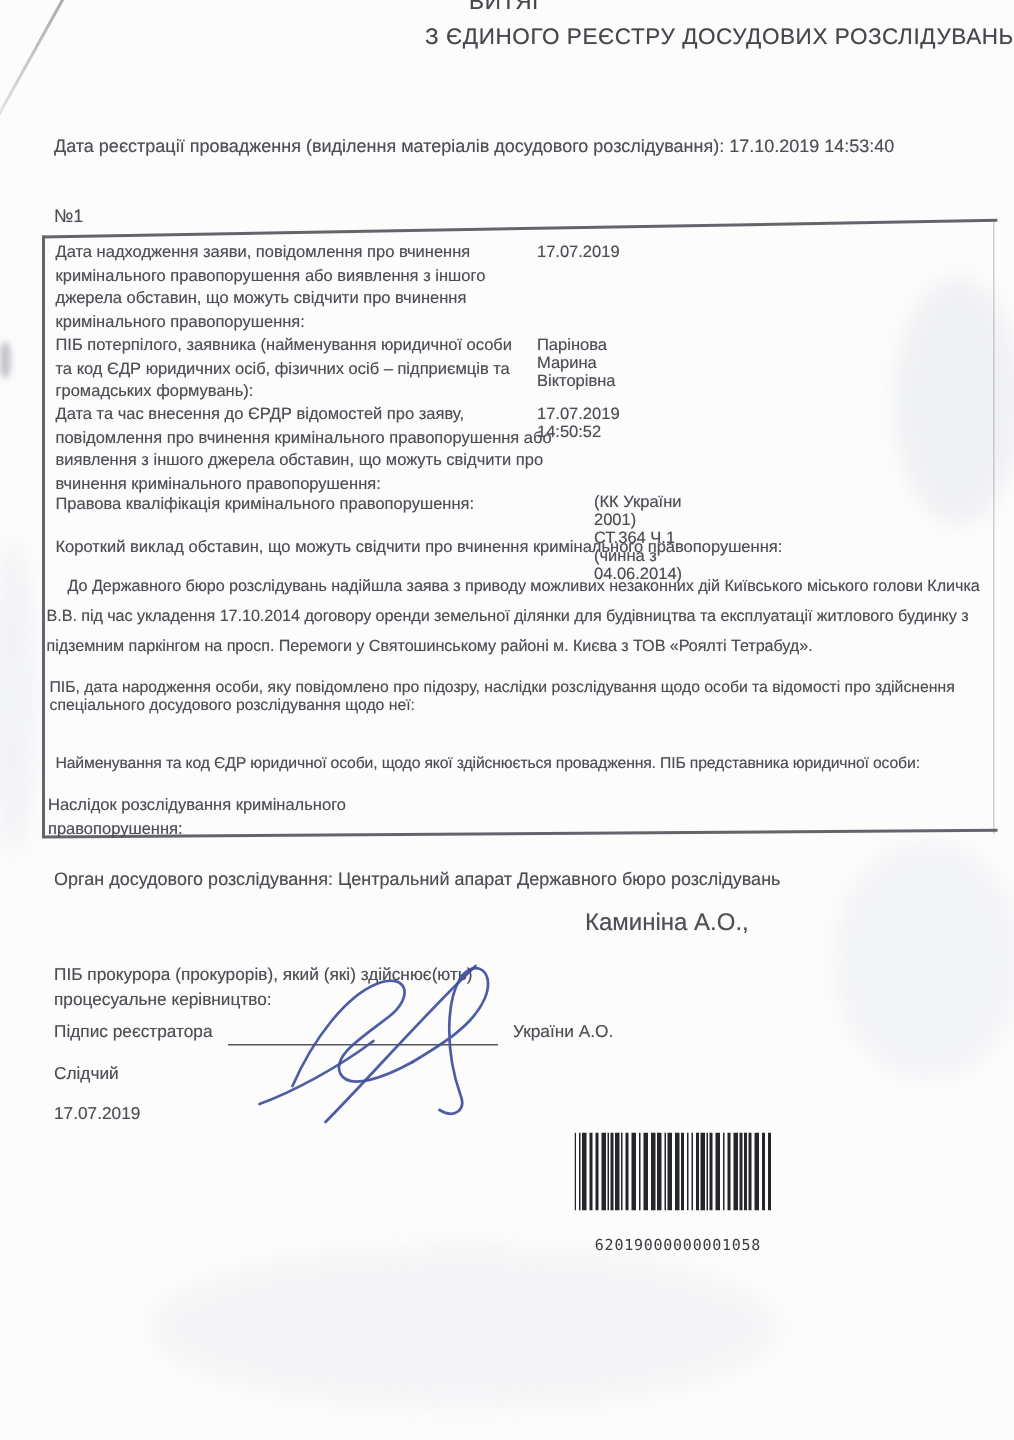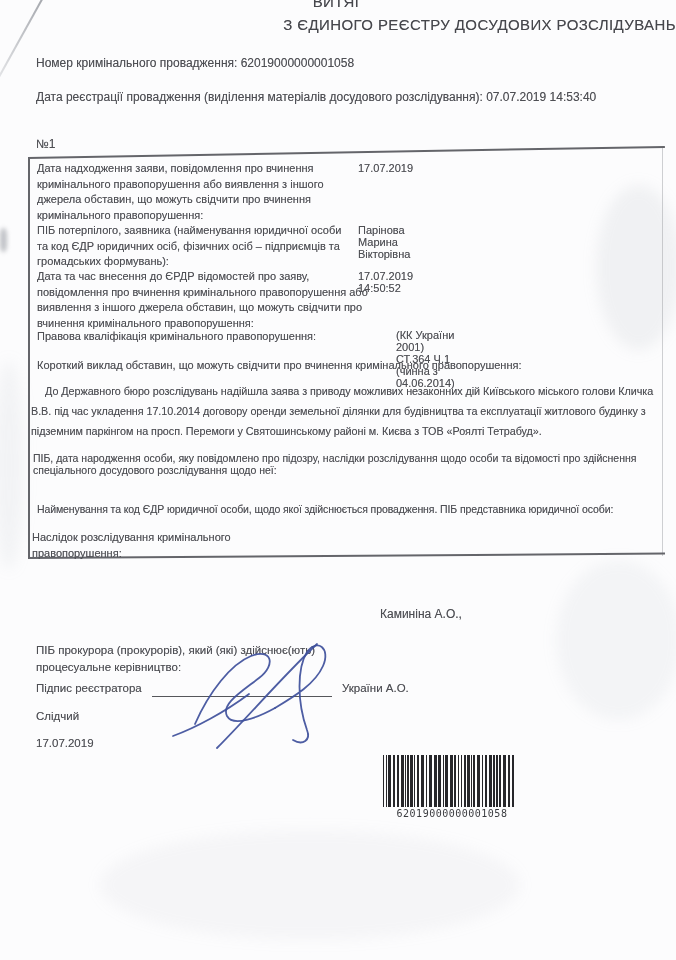--- a/index.html
+++ b/index.html
@@ -31,23 +31,22 @@
               background:linear-gradient(90deg,rgba(90,95,105,.55),rgba(150,154,162,.22));"></div>
   <div class="abs blot" data-name="scan-blotch" style="left:596px;top:185px;width:85px;height:165px;background:rgba(160,165,175,.12);"></div>
   <div class="abs blot" data-name="scan-blotch" style="left:556px;top:560px;width:125px;height:160px;background:rgba(160,165,175,.09);"></div>
   <div class="abs blot" data-name="scan-blotch" style="left:100px;top:830px;width:420px;height:110px;background:rgba(165,170,178,.08);"></div>
   <div class="abs blot" data-name="scan-blotch" style="left:-6px;top:360px;width:30px;height:210px;background:rgba(160,165,175,.10);"></div>
   <div class="abs" data-name="scan-mark" style="left:0;top:228px;width:7px;height:24px;background:rgba(120,124,132,.45);filter:blur(2px);border-radius:40%;"></div>
 
   <div class="abs title scan-text" data-name="document-title-line1" style="top:-7px;left:0;">ВИТЯГ</div>
   <div class="abs title scan-text" data-name="document-title-line2" style="top:16px;left:0;text-align:right;">З ЄДИНОГО РЕЄСТРУ ДОСУДОВИХ РОЗСЛІДУВАНЬ</div>
 
-  <div class="abs line12 scan-text" data-name="case-number-line" style="left:36px;top:52px;">Номер кримінального провадження: 62019000000001058</div>
 
-  <div class="abs line12 scan-text" data-name="registration-date-line" style="left:36px;top:86px;width:592px;">Дата реєстрації провадження (виділення матеріалів досудового розслідування): 07.07.2019 14:53:40</div>
+  <div class="abs line12 scan-text" data-name="registration-date-line" style="left:36px;top:86px;width:592px;">Дата реєстрації провадження (виділення матеріалів досудового розслідування): 17.10.2019 14:53:40</div>
 
   <div class="abs scan-text" data-name="record-number" style="left:36px;top:137px;font-size:12px;">№1</div>
 
   <div class="abs rule" data-name="table-top-border" style="left:28px;top:157px;width:637px;height:1.6px;transform-origin:0 50%;transform:rotate(-1deg);"></div>
   <div class="abs rule" data-name="table-left-border" style="left:28px;top:157px;width:1.6px;height:401px;"></div>
   <div class="abs" data-name="table-right-border" style="left:662px;top:148px;width:1px;height:408px;background:rgba(150,152,158,.45);"></div>
   <div class="abs rule" data-name="table-bottom-border" style="left:28px;top:557px;width:637px;height:1.6px;transform-origin:0 50%;transform:rotate(-0.4deg);"></div>
 
   <div class="abs" data-name="table-row">
     <div class="abs cell-label scan-text" data-name="row-label" style="left:37px;top:161px;width:312px;">Дата надходження заяви, повідомлення про вчинення кримінального правопорушення або виявлення з іншого джерела обставин, що можуть свідчити про вчинення кримінального правопорушення:</div>
@@ -72,38 +71,39 @@
   <div class="abs scan-text" data-name="summary-heading" style="left:37px;top:359px;width:622px;font-size:11px;">Короткий виклад обставин, що можуть свідчити про вчинення кримінального правопорушення:</div>
 
   <div class="abs scan-text" data-name="summary-text" style="left:31px;top:381px;width:634px;font-size:10.8px;line-height:20px;text-indent:14px;letter-spacing:-.05px;">До Державного бюро розслідувань надійшла заява з приводу можливих незаконних дій Київського міського голови Кличка В.В. під час укладення 17.10.2014 договору оренди земельної ділянки для будівництва та експлуатації житлового будинку з підземним паркінгом на просп. Перемоги у Святошинському районі м. Києва з ТОВ «Роялті Тетрабуд».</div>
 
   <div class="abs scan-text" data-name="suspect-heading" style="left:33px;top:452px;width:642px;font-size:10.5px;line-height:12px;">ПІБ, дата народження особи, яку повідомлено про підозру, наслідки розслідування щодо особи та відомості про здійснення спеціального досудового розслідування щодо неї:</div>
 
   <div class="abs scan-text" data-name="outcome-label" style="left:32px;top:529px;width:250px;font-size:11px;line-height:16px;">Наслідок розслідування кримінального правопорушення:</div>
 
   <div class="abs scan-text" data-name="legal-entity-heading" style="left:37px;top:503px;font-size:10.5px;letter-spacing:-.1px;white-space:nowrap;">Найменування та код ЄДР юридичної особи, щодо якої здійснюється провадження. ПІБ представника юридичної особи:</div>
 
+  <div class="abs line12 scan-text" data-name="investigation-body-line" style="left:36px;top:575px;">Орган досудового розслідування: Центральний апарат Державного бюро розслідувань</div>
 
-  <div class="abs scan-text" data-name="investigator-name" style="left:380px;top:607px;font-size:12px;">Каминіна А.О.,</div>
+  <div class="abs scan-text" data-name="investigator-name" style="left:390px;top:607px;font-size:16px;">Каминіна А.О.,</div>
 
   <div class="abs scan-text" data-name="prosecutor-label" style="left:36px;top:642px;width:330px;font-size:11.5px;line-height:17px;">ПІБ прокурора (прокурорів), який (які) здійснює(ють) процесуальне керівництво:</div>
 
   <div class="abs scan-text" data-name="registrar-signature-label" style="left:36px;top:682px;font-size:11.5px;">Підпис реєстратора</div>
   <div class="abs" data-name="signature-line" style="left:152px;top:696px;width:180px;height:1.4px;background:#55565b;"></div>
   <div class="abs scan-text" data-name="registrar-name" style="left:342px;top:682px;font-size:11.5px;">України А.О.</div>
 
   <svg class="abs sig-svg" data-name="signature-ink" style="left:165px;top:628px;" width="190" height="122" viewBox="0 0 190 122">
     <path d="M30 96 C44 64 66 36 86 28 C106 20 112 36 94 50 C76 64 56 76 62 88 C68 99 92 90 110 80"></path>
     <path d="M110 80 C130 68 150 56 158 38 C166 20 152 10 142 24 C132 40 132 74 142 102 C146 112 138 118 128 112"></path>
     <path d="M152 16 C120 46 80 92 52 120"></path>
     <path d="M8 108 C30 100 60 84 84 66"></path>
   </svg>
 
   <div class="abs scan-text" data-name="investigator-title" style="left:36px;top:710px;font-size:11.5px;">Слідчий</div>
 
   <div class="abs scan-text" data-name="extract-date" style="left:36px;top:737px;font-size:11.5px;">17.07.2019</div>
 
   <div class="abs" data-name="barcode" style="left:383px;top:755px;width:138px;height:66px;">
     <div data-name="barcode-bars" style="width:138px;height:52px;"><i style="width:1px;margin-right:2px"></i><i style="width:1px;margin-right:1px"></i><i style="width:3px;margin-right:2px"></i><i style="width:2px;margin-right:2px"></i><i style="width:2px;margin-right:2px"></i><i style="width:3px;margin-right:1px"></i><i style="width:1px;margin-right:1px"></i><i style="width:2px;margin-right:1px"></i><i style="width:3px;margin-right:1px"></i><i style="width:1px;margin-right:2px"></i><i style="width:2px;margin-right:2px"></i><i style="width:3px;margin-right:2px"></i><i style="width:1px;margin-right:2px"></i><i style="width:3px;margin-right:2px"></i><i style="width:3px;margin-right:1px"></i><i style="width:3px;margin-right:2px"></i><i style="width:1px;margin-right:1px"></i><i style="width:3px;margin-right:2px"></i><i style="width:3px;margin-right:1px"></i><i style="width:2px;margin-right:2px"></i><i style="width:1px;margin-right:2px"></i><i style="width:1px;margin-right:2px"></i><i style="width:2px;margin-right:1px"></i><i style="width:3px;margin-right:1px"></i><i style="width:1px;margin-right:1px"></i><i style="width:2px;margin-right:2px"></i><i style="width:3px;margin-right:2px"></i><i style="width:1px;margin-right:2px"></i><i style="width:2px;margin-right:2px"></i><i style="width:3px;margin-right:1px"></i><i style="width:2px;margin-right:1px"></i><i style="width:2px;margin-right:1px"></i><i style="width:2px;margin-right:2px"></i><i style="width:3px;margin-right:2px"></i><i style="width:2px;margin-right:2px"></i><i style="width:2px;margin-right:2px"></i></div>
-    <div class="bc-num" data-name="barcode-number" style="width:138px;margin-top:1px;">62019000000001058</div>
+    <div class="bc-num" data-name="barcode-number" style="width:138px;margin-top:18px;">62019000000001058</div>
   </div>
 
 </div>
 
 </body></html>

